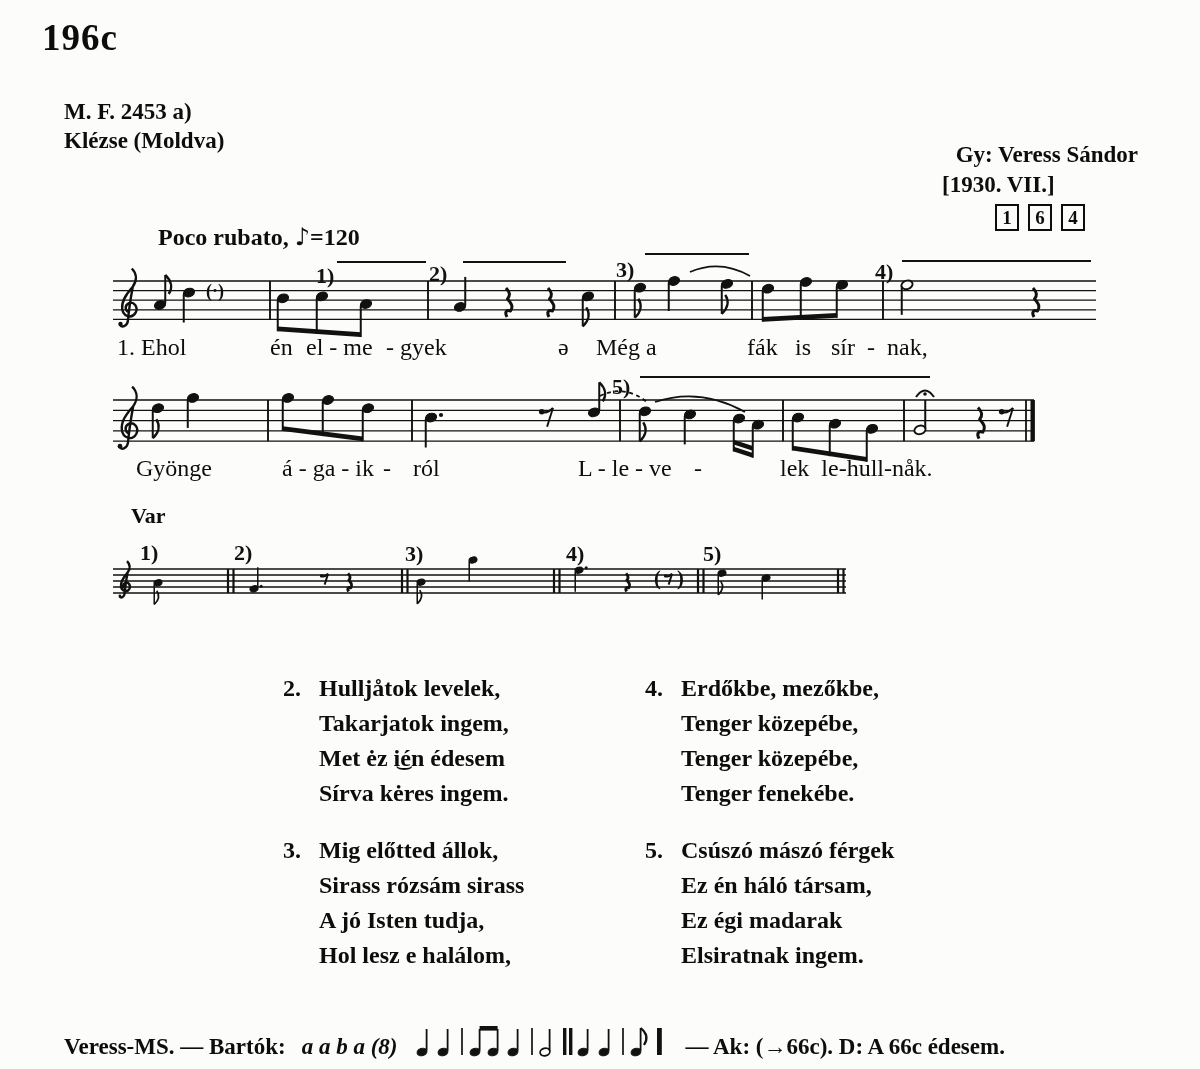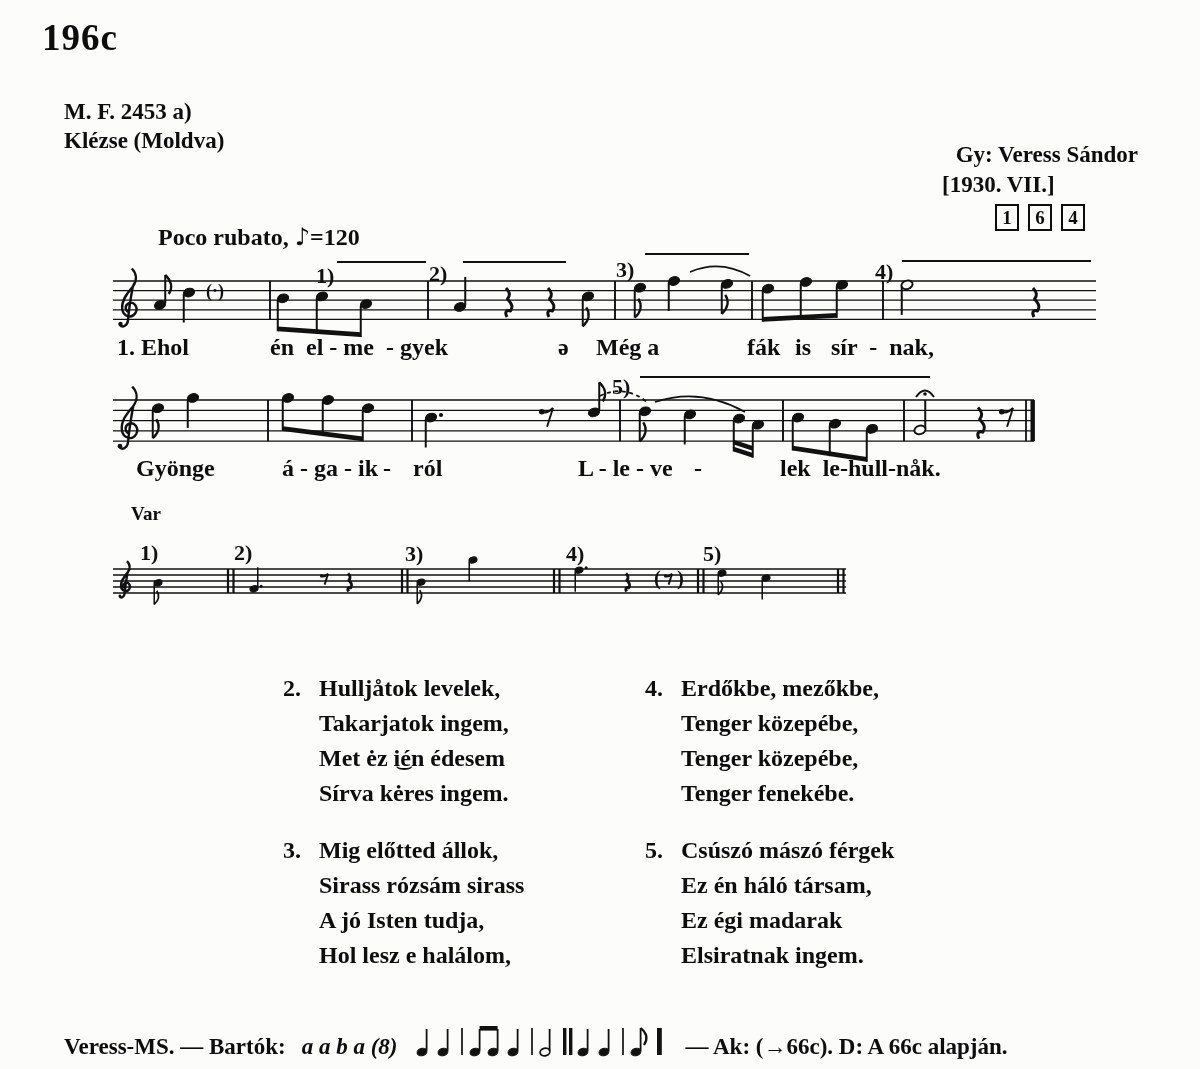--- a/index.html
+++ b/index.html
@@ -11,23 +11,23 @@
   .meta-left{position:absolute;left:64px;top:97px;font-size:23px;font-weight:bold;line-height:29px;white-space:pre;}
   .meta-right{position:absolute;left:942px;top:97px;width:196px;font-size:23px;font-weight:bold;line-height:30px;margin-top:43px;}
   .collector{text-align:right;white-space:pre;}
   .rec-date{text-align:left;}
   .boxes{display:flex;justify-content:center;gap:9px;margin-top:4px;}
   .box{width:20px;height:23px;border:2.5px solid #0d0d0d;display:flex;align-items:center;justify-content:center;
        font-size:19px;font-weight:bold;line-height:1;}
   .tempo{position:absolute;left:158px;top:223px;font-size:24px;font-weight:bold;white-space:pre;}
   .note-glyph{font-family:"DejaVu Sans",sans-serif;font-size:24px;font-weight:bold;}
   #music{position:absolute;left:0;top:0;}
-  .lyr{position:absolute;left:0;width:1200px;height:32px;font-size:24px;font-weight:bold;}
+  .lyr{position:absolute;left:0;width:1200px;height:32px;font-size:24px;font-weight:normal;}
   .lyr span{position:absolute;top:0;white-space:pre;}
-  .var-label{position:absolute;left:131px;top:503px;font-size:19px;font-weight:bold;}
+  .var-label{position:absolute;left:131px;top:503px;font-size:22px;font-weight:bold;}
   .verse{position:absolute;display:flex;font-size:24px;font-weight:bold;line-height:35px;}
   .vnum{width:36px;flex:none;}
   .footer{position:absolute;left:64px;top:1024px;display:flex;align-items:baseline;gap:16px;
           font-size:23px;font-weight:bold;white-space:pre;}
   .form{font-style:italic;}
   #rhythm svg{vertical-align:-8px;}
   .b{font-weight:bold;}
 </style>
 </head>
 <body>
@@ -333,15 +333,15 @@
           <ellipse cx="169" cy="28" rx="5" ry="3.7" transform="rotate(-15 169 28)" fill="#111" stroke="#111" stroke-width="1"></ellipse>
           <line x1="173.6" y1="26.5" x2="173.6" y2="5" stroke="#111" stroke-width="1.8"></line>
           <ellipse cx="190" cy="28" rx="5" ry="3.7" transform="rotate(-15 190 28)" fill="#111" stroke="#111" stroke-width="1"></ellipse>
           <line x1="194.6" y1="26.5" x2="194.6" y2="5" stroke="#111" stroke-width="1.8"></line>
           <line x1="209" y1="4" x2="209" y2="31" stroke="#111" stroke-width="1.7"></line>
           <ellipse cx="222" cy="28" rx="5" ry="3.7" transform="rotate(-15 222 28)" fill="#111" stroke="#111" stroke-width="1"></ellipse>
           <line x1="226.6" y1="26.5" x2="226.6" y2="4" stroke="#111" stroke-width="1.8"></line>
           <path d="M226.6,4 C233,9 234,15 230,21" fill="none" stroke="#111" stroke-width="2.2"></path>
           <rect x="243" y="4" width="4.8" height="27" fill="#111"></rect>
         </svg></span>
-    <span id="suffix"><span>— </span><span class="b">Ak:</span><span> (→66c). </span><span class="b">D:</span><span> A 66c alapján.</span></span>
+    <span id="suffix"><span>— </span><span class="b">Ak:</span><span> (→66c). </span><span class="b">D:</span><span> A 66c édesem.</span></span>
   </div>
 </div>
 
 </body></html>

